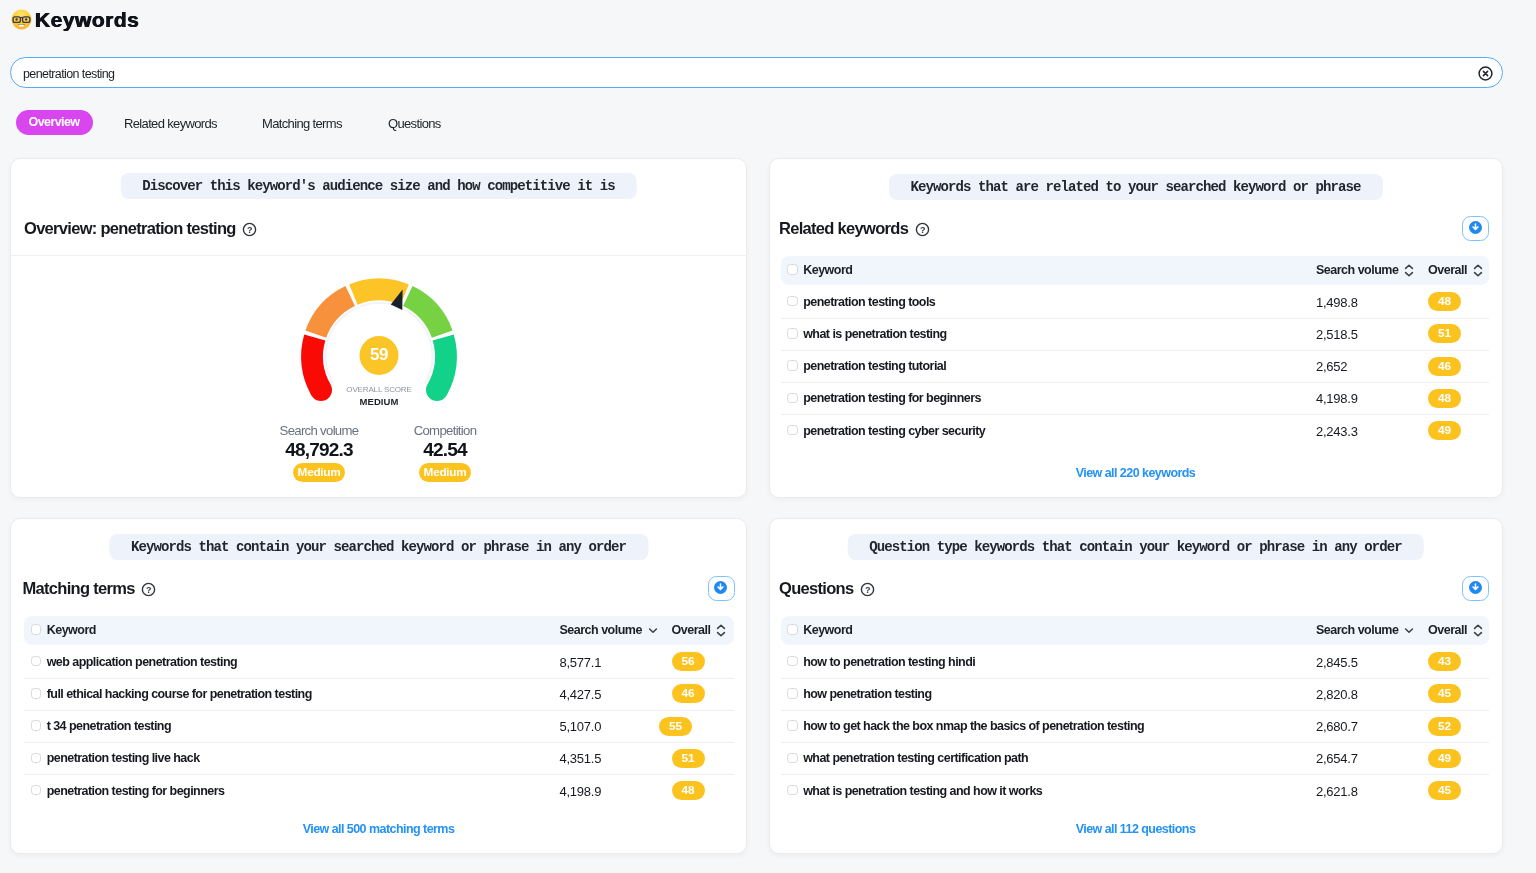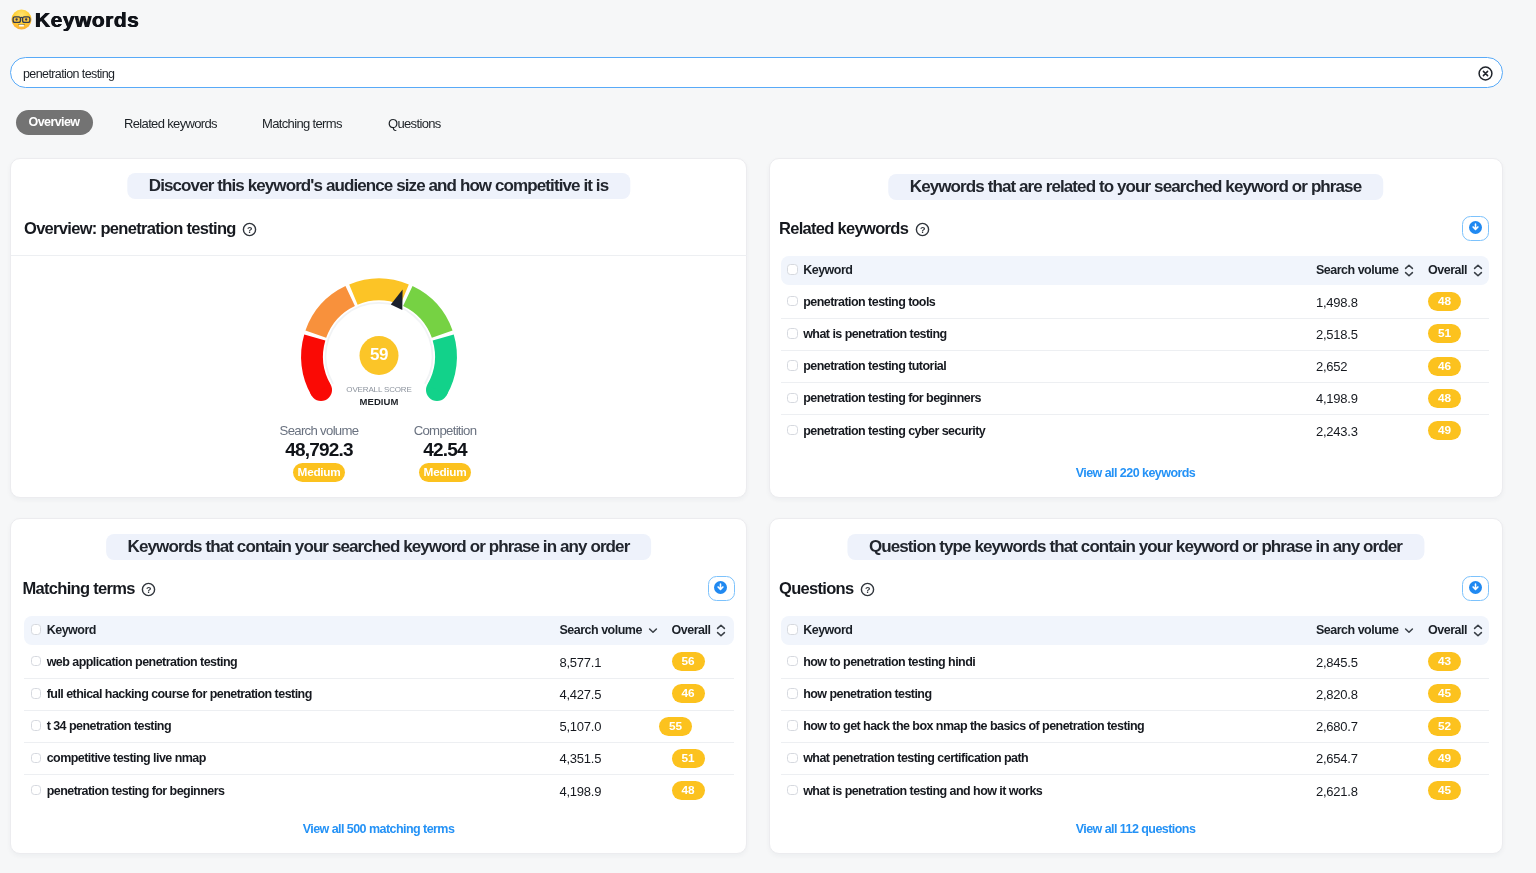--- a/index.html
+++ b/index.html
@@ -1,17 +1,17 @@
 <!DOCTYPE html>
 <html><head><meta charset="utf-8"><style>
 *{margin:0;padding:0;box-sizing:border-box;}
 html,body{width:1536px;height:873px;background:#f6f7f8;font-family:"Liberation Sans",sans-serif;position:relative;overflow:hidden;}
 .abs{position:absolute;white-space:nowrap;}
 .card{position:absolute;background:#fff;border:1px solid #ececef;border-radius:10px;box-shadow:0 2px 5px rgba(30,35,60,.045);}
-.pill{position:absolute;background:#eef2fb;border-radius:8px;height:26px;line-height:26px;font-size:17px;font-weight:bold;color:#22262e;padding:0 22px;white-space:nowrap;transform:translateX(-50%);letter-spacing:-0.9px;}
+.pill{position:absolute;background:#eef2fb;border-radius:8px;height:26px;line-height:26px;font-size:14px;font-weight:bold;color:#22262e;padding:0 22px;white-space:nowrap;transform:translateX(-50%);letter-spacing:-0.9px;font-family:Liberation Mono, monospace;}
 .ctitle{position:absolute;font-size:16.5px;font-weight:bold;color:#16191f;white-space:nowrap;letter-spacing:-0.7px;}
 .thead{position:absolute;background:#f1f5fc;border-radius:8px;height:29px;}
 .th{position:absolute;font-size:12.5px;font-weight:bold;color:#1b2027;white-space:nowrap;transform:translateY(-50%);letter-spacing:-0.5px;}
 .cell{position:absolute;font-size:12.5px;font-weight:bold;color:#16191f;white-space:nowrap;transform:translateY(-50%);letter-spacing:-0.55px;}
 .num{position:absolute;font-size:13px;font-weight:normal;color:#16191f;white-space:nowrap;transform:translateY(-50%);letter-spacing:-0.25px;}
 .cb{position:absolute;width:10.5px;height:10.5px;border:1.4px solid #d6d9df;border-radius:3.5px;background:#fff;}
 .badge{position:absolute;width:33px;height:19px;border-radius:10px;background:#fcc21e;color:#fff;font-size:11.8px;font-weight:bold;text-align:center;line-height:19px;}
 .sep{position:absolute;height:1px;background:#edeff2;}
 .viewall{position:absolute;font-size:12.5px;font-weight:bold;color:#2492f6;white-space:nowrap;transform:translateX(-50%);letter-spacing:-0.55px;}
 .dl{position:absolute;width:27px;height:25px;border:1.5px solid #7cc2fc;border-radius:8.5px;background:#fff;}
@@ -37,21 +37,21 @@
 <rect x="13.8" y="27" width="8.4" height="3.2" rx="1.1" fill="#fff"></rect>
 </svg>
 
 <div class="abs" style="left:35px;top:8.5px;font-size:21px;line-height:22px;font-weight:bold;color:#101319;letter-spacing:0.5px;text-shadow:0.4px 0 #101319,-0.4px 0 #101319">Keywords</div>
 <div class="abs" style="left:10px;top:56.5px;width:1493px;height:31px;border:1.2px solid #58aaf8;border-radius:16px;background:#fff"></div>
 <div class="abs" style="left:23px;top:66.5px;font-size:12.5px;color:#1b2026;letter-spacing:-0.6px">penetration testing</div>
 <svg class="abs" style="left:1477.5px;top:65.5px" width="15" height="15" viewBox="0 0 15 15">
 <circle cx="7.5" cy="7.5" r="6.4" fill="none" stroke="#20242b" stroke-width="1.5"></circle>
 <path d="M5.4 5.4 L9.6 9.6 M9.6 5.4 L5.4 9.6" stroke="#20242b" stroke-width="1.5" stroke-linecap="round"></path>
 </svg>
-<div class="abs" style="left:15.5px;top:110px;width:77px;height:25px;border-radius:13px;background:#737373;color:#fff;font-size:12.5px;font-weight:bold;text-align:center;line-height:25px;letter-spacing:-0.6px">Overview</div>
+<div class="abs" style="left:15.5px;top:110px;width:77px;height:25px;border-radius:13px;background:#d946ef;color:#fff;font-size:12.5px;font-weight:bold;text-align:center;line-height:25px;letter-spacing:-0.6px">Overview</div>
 <div class="abs" style="left:124px;top:122.5px;transform:translateY(-50%);font-size:13px;font-weight:500;color:#1c2126;letter-spacing:-0.65px">Related keywords</div>
 <div class="abs" style="left:262px;top:122.5px;transform:translateY(-50%);font-size:13px;font-weight:500;color:#1c2126;letter-spacing:-0.65px">Matching terms</div>
 <div class="abs" style="left:388px;top:122.5px;transform:translateY(-50%);font-size:13px;font-weight:500;color:#1c2126;letter-spacing:-0.65px">Questions</div>
 <div class="card" style="left:10px;top:157.5px;width:737px;height:340.5px"></div>
 <div class="card" style="left:768.5px;top:157.5px;width:734px;height:340.5px"></div>
 <div class="card" style="left:10px;top:517.5px;width:737px;height:336px"></div>
 <div class="card" style="left:768.5px;top:517.5px;width:734px;height:336px"></div>
 <div class="pill" style="left:378.5px;top:173.0px">Discover this keyword's audience size and how competitive it is</div>
 <div class="ctitle" style="left:24px;top:219.0px">Overview: penetration testing<svg width="15" height="15" viewBox="0 0 15 15" style="vertical-align:-2.5px;margin-left:6.5px">
       <circle cx="7.5" cy="7.5" r="6.1" fill="none" stroke="#30353c" stroke-width="1.4"></circle>
@@ -160,21 +160,21 @@
 <div class="cell" style="left:46.7px;top:693.75px">full ethical hacking course for penetration testing</div>
 <div class="num" style="left:559.5px;top:693.75px">4,427.5</div>
 <div class="badge" style="left:671.5px;top:684.25px">46</div>
 <div class="sep" style="left:24px;top:709.85px;width:710px"></div>
 <div class="cb" style="left:30.5px;top:720.4px"></div>
 <div class="cell" style="left:46.7px;top:726.0px">t 34 penetration testing</div>
 <div class="num" style="left:559.5px;top:726.0px">5,107.0</div>
 <div class="badge" style="left:659px;top:716.5px">55</div>
 <div class="sep" style="left:24px;top:742.1px;width:710px"></div>
 <div class="cb" style="left:30.5px;top:752.65px"></div>
-<div class="cell" style="left:46.7px;top:758.25px">competitive testing live nmap</div>
+<div class="cell" style="left:46.7px;top:758.25px">penetration testing live hack</div>
 <div class="num" style="left:559.5px;top:758.25px">4,351.5</div>
 <div class="badge" style="left:671.5px;top:748.75px">51</div>
 <div class="sep" style="left:24px;top:774.35px;width:710px"></div>
 <div class="cb" style="left:30.5px;top:784.9px"></div>
 <div class="cell" style="left:46.7px;top:790.5px">penetration testing for beginners</div>
 <div class="num" style="left:559.5px;top:790.5px">4,198.9</div>
 <div class="badge" style="left:671.5px;top:781.0px">48</div>
 <div class="viewall" style="left:378.5px;top:821.5px">View all 500 matching terms</div>
 <div class="pill" style="left:1135.5px;top:533.5px">Question type keywords that contain your keyword or phrase in any order</div>
 <div class="ctitle" style="left:779.0px;top:579.0px">Questions<svg width="15" height="15" viewBox="0 0 15 15" style="vertical-align:-2.5px;margin-left:6.5px">

